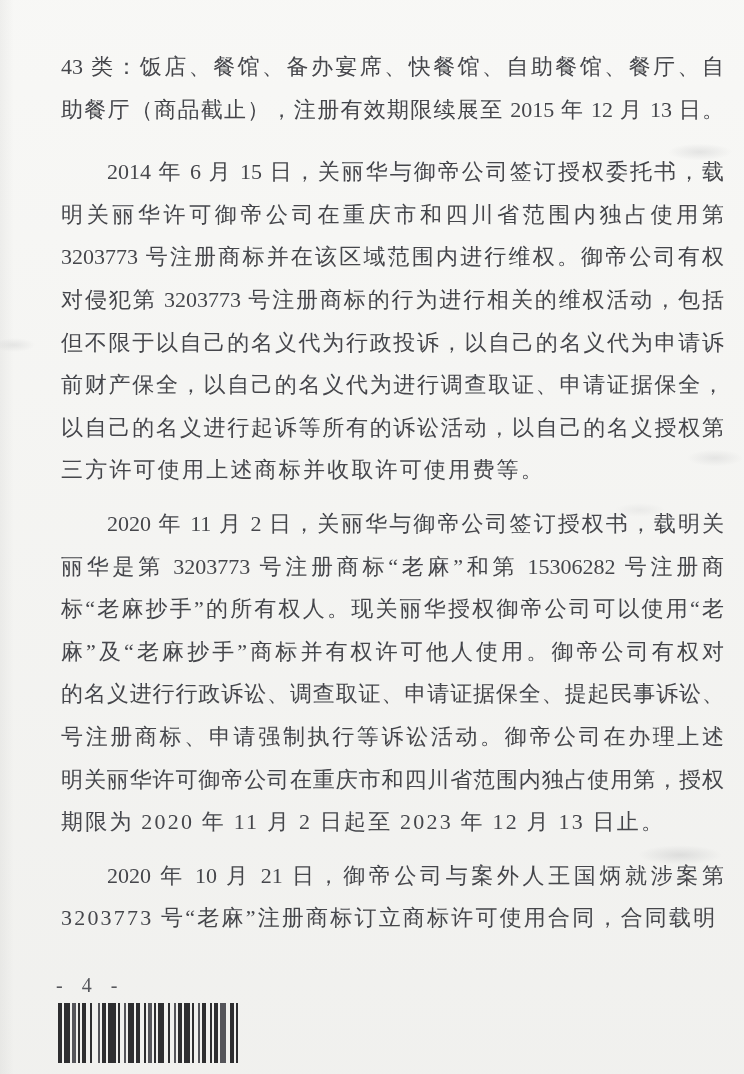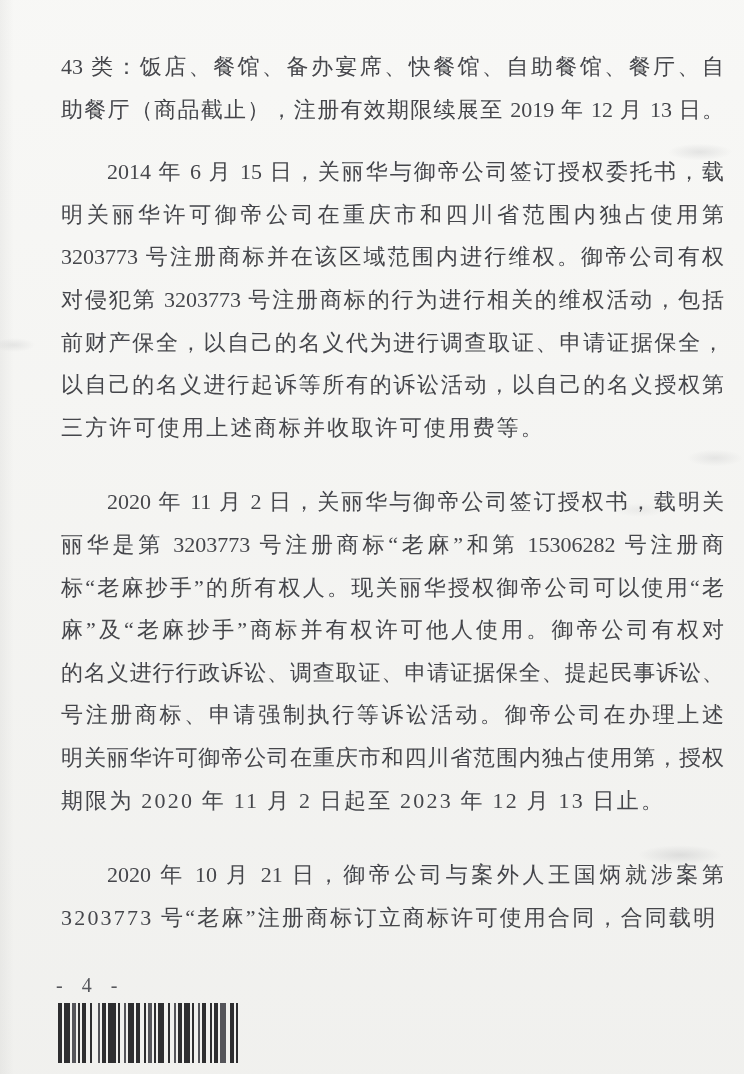--- a/index.html
+++ b/index.html
@@ -35,21 +35,21 @@
   .line {
     font-size: 22px;
     line-height: 42.6px;
     height: 42.6px;
     color: var(--text-color, #45464b);
     text-align: justify;
     text-align-last: justify;
     overflow: hidden;
   }
   .line.indent { text-indent: 46px; margin-top: 20px; }
-  .line.para-gap { margin-top: 32px; }
+  .line.para-gap { margin-top: 11px; }
   .line.last {
     text-align: center;
     text-align-last: left;
     letter-spacing: 2.2px;
   }
   .page-number {
     position: absolute;
     left: 56px;
     top: 974px;
     font-size: 20px;
@@ -63,25 +63,26 @@
     height: 60px;
   }
 </style>
 </head>
 <body>
 
 <div class="page">
 
   <div class="text-block">
       <div class="line">43 类：饭店、餐馆、备办宴席、快餐馆、自助餐馆、餐厅、自</div>
-      <div class="line">助餐厅（商品截止），注册有效期限续展至 2019 年 12 月 13 日。</div>
+      <div class="line">助餐厅（商品截止），注册有效期限续展至 2015 年 12 月 13 日。</div>
       <div class="line indent">2014 年 6 月 15 日，关丽华与御帝公司签订授权委托书，载</div>
       <div class="line">明关丽华许可御帝公司在重庆市和四川省范围内独占使用第</div>
       <div class="line">3203773 号注册商标并在该区域范围内进行维权。御帝公司有权</div>
       <div class="line">对侵犯第 3203773 号注册商标的行为进行相关的维权活动，包括</div>
+      <div class="line">但不限于以自己的名义代为行政投诉，以自己的名义代为申请诉</div>
       <div class="line">前财产保全，以自己的名义代为进行调查取证、申请证据保全，</div>
       <div class="line">以自己的名义进行起诉等所有的诉讼活动，以自己的名义授权第</div>
       <div class="line last">三方许可使用上述商标并收取许可使用费等。</div>
       <div class="line indent para-gap">2020 年 11 月 2 日，关丽华与御帝公司签订授权书，载明关</div>
       <div class="line">丽华是第 3203773 号注册商标“老麻”和第 15306282 号注册商</div>
       <div class="line">标“老麻抄手”的所有权人。现关丽华授权御帝公司可以使用“老</div>
       <div class="line">麻”及“老麻抄手”商标并有权许可他人使用。御帝公司有权对</div>
       <div class="line">的名义进行行政诉讼、调查取证、申请证据保全、提起民事诉讼、</div>
       <div class="line">号注册商标、申请强制执行等诉讼活动。御帝公司在办理上述</div>
       <div class="line">明关丽华许可御帝公司在重庆市和四川省范围内独占使用第，授权</div>

